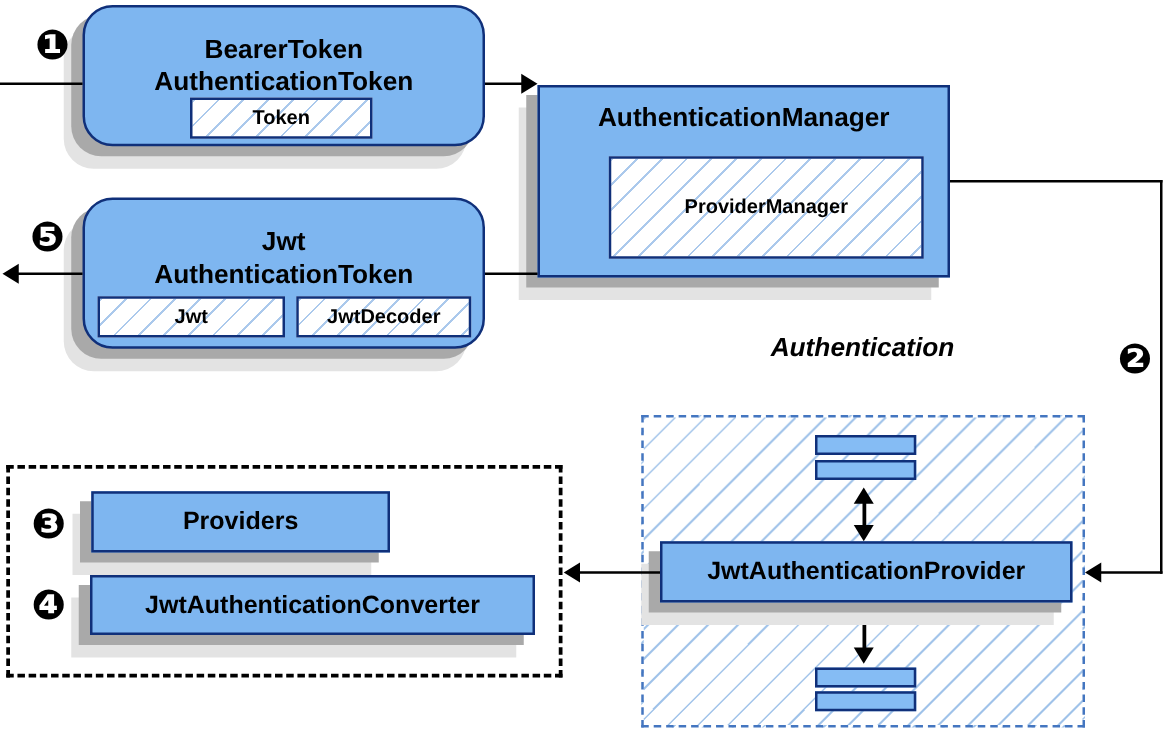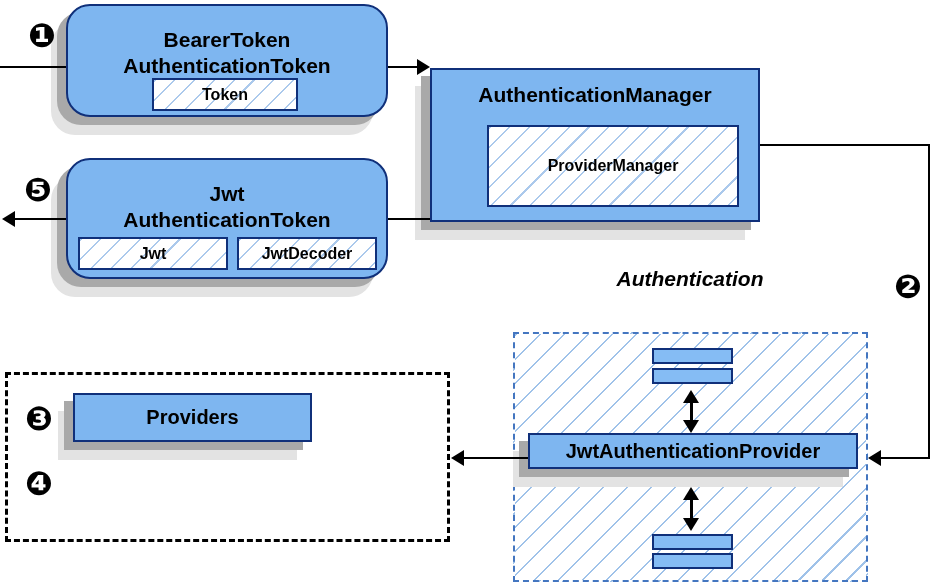--- a/index.html
+++ b/index.html
@@ -127,28 +127,31 @@
     <span>Jwt</span>
     <span>AuthenticationToken</span>
   </div>
   <div class="chip" style="left:78px; top:237px; width:150px; height:33px;">
     <span>Jwt</span>
   </div>
   <div class="chip" style="left:237px; top:237px; width:140px; height:33px;">
     <span>JwtDecoder</span>
   </div>
 
-  <div class="node center-label" style="left:528px; top:433px; width:330px; height:36px;">
+  <div class="node center-label" style="left:528px; top:433px; width:330px; height:49px;">
     <span>JwtAuthenticationProvider</span>
   </div>
 
   <div class="node center-label" style="left:73px; top:393px; width:239px; height:49px;">
     <span>Providers</span>
   </div>
 
+  <div class="node center-label" style="left:72px; top:460px; width:356px; height:48px;">
+    <span>JwtAuthenticationConverter</span>
+  </div>
 
   <div class="group-label">
     <div>Authentication</div>
   </div>
 
   <div class="hline" style="left:0; top:66px; width:66px;"></div>
   <div class="hline" style="left:388px; top:66px; width:30px;"></div>
   <div class="ah ah-right" style="left:417px; top:59px;"></div>
 
   <div class="hline" style="left:760px; top:144px; width:170px;"></div>

